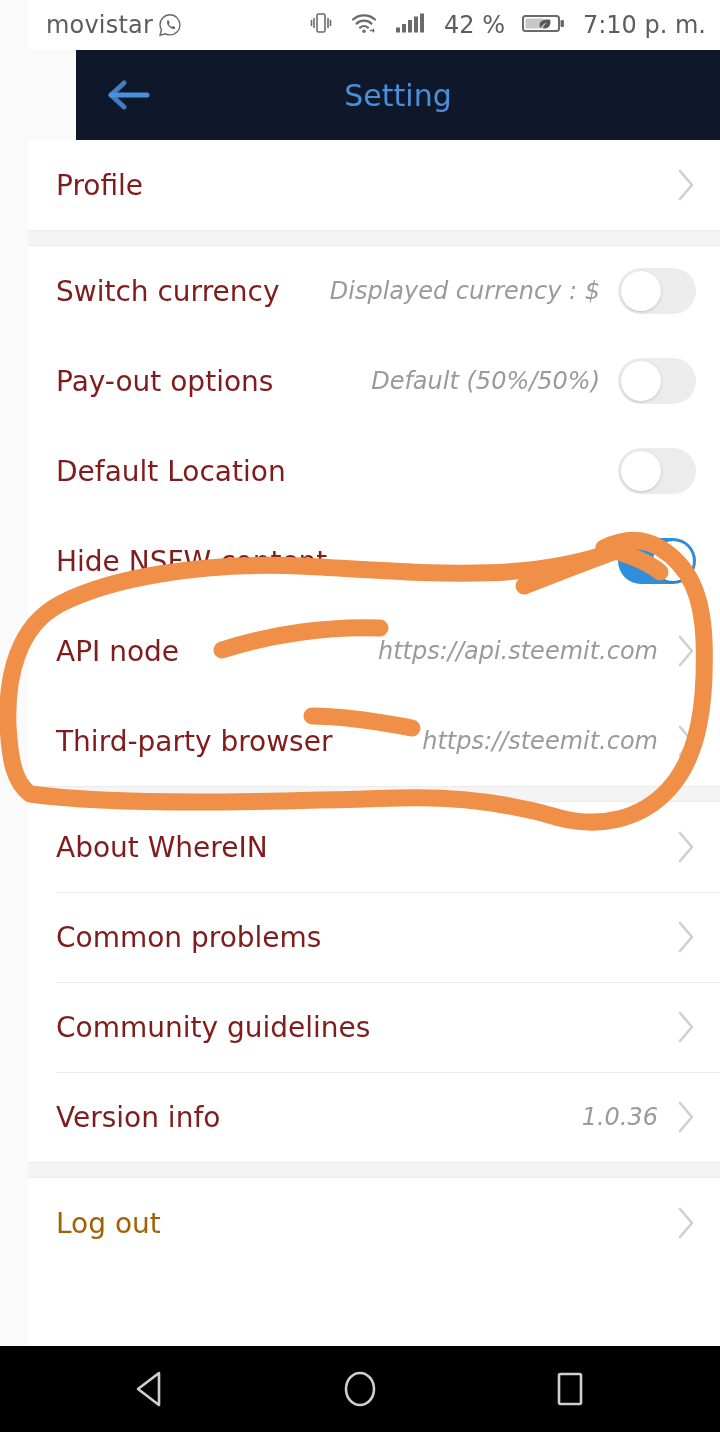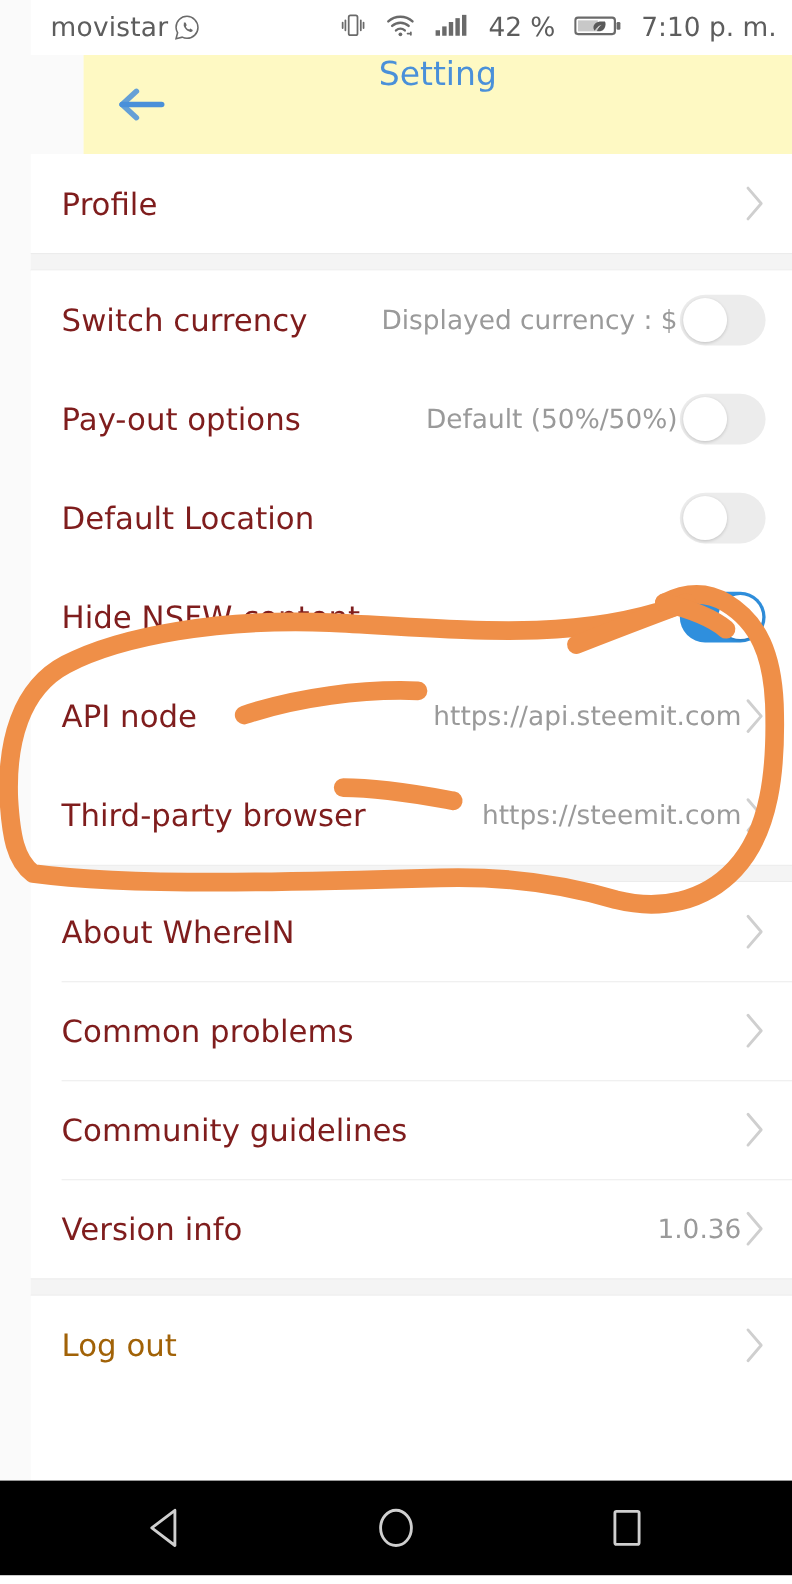--- a/index.html
+++ b/index.html
@@ -21,22 +21,22 @@
     color:#5a5a5a;
   }
   .carrier { font-size:24px; color:#5d5d5d; letter-spacing:.2px; }
   .wa-icon { margin-left:4px; display:flex; align-items:center; }
   .sb-right { margin-left:auto; display:flex; align-items:center; gap:17px; }
   .battery-pct { font-size:24px; color:#5d5d5d; }
   .clock { font-size:24px; color:#5d5d5d; margin-left:0; }
 
   
   .titlebar {
-    height:90px; background:#fef9c3;
-    display:flex; align-items:flex-start;
+    height:90px; background:#0f172a;
+    display:flex; align-items:center;
     position:relative;
     margin-left:48px;
   }
   .back-btn {
     position:absolute; left:26px; top:50%;
     transform:translateY(-50%);
     width:52px; height:44px;
     display:flex; align-items:center; justify-content:center;
     cursor:pointer;
   }
@@ -57,21 +57,21 @@
     position:relative;
     cursor:pointer;
   }
   .row + .row::before {
     content:""; position:absolute; left:28px; right:0; top:0;
     height:1px; background:#ededed;
   }
   .row.no-divider::before { display:none; }
   .row-label { font-size:28px; color:#7f1d1d; font-weight:400; }
   .row-label.danger { color:#a16207; }
-  .row-right { margin-left:auto; display:flex; align-items:center; gap:2px; }
+  .row-right { margin-left:auto; display:flex; align-items:center; gap:18px;font-style:italic; }
   .row-value { font-size:24px; color:#9a9a9a; white-space:nowrap; }
   .chev { width:20px; height:34px; display:block; flex:none; }
 
   
   .toggle {
     width:78px; height:46px; border-radius:23px;
     background:#ececec; position:relative; flex:none;
     cursor:pointer;
   }
   .toggle .knob {

